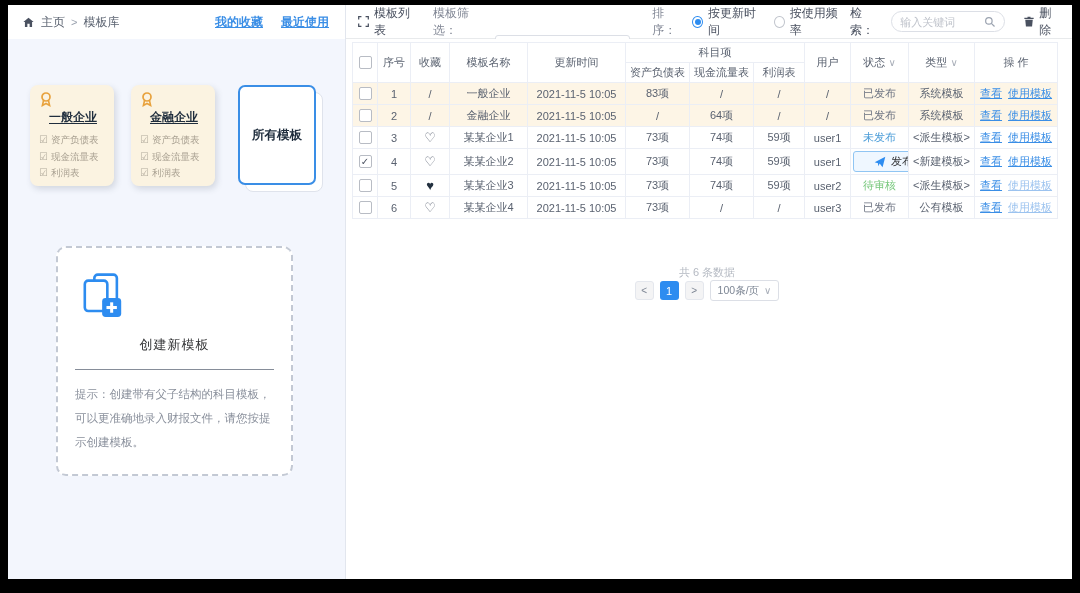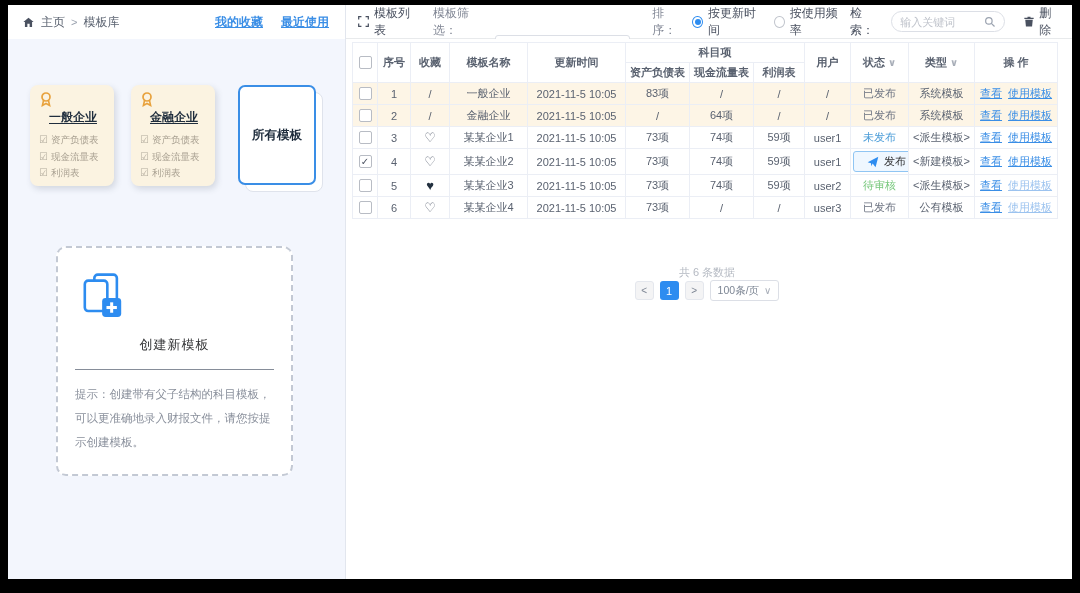--- a/index.html
+++ b/index.html
@@ -44,33 +44,33 @@
   .create-card { margin:57px 0 0 26px; width:237px; background:#fff; border:2px dashed #c3c9d4; border-radius:10px; padding:24px 17px 20px 17px; cursor:pointer; }
   .create-icon { display:block; margin:0 auto; }
   .create-title { text-align:center; font-size:13px; color:#303133; margin-top:12px; letter-spacing:1px; }
   .create-div { border:none; border-top:1px solid #868d99; margin:15px 0 12px 0; }
   .create-hint { font-size:11.5px; color:#8a909c; line-height:2.1; }
 
   
   .right-panel { flex:1; background:#fff; padding:3px 14px 0 6px; display:flex; flex-direction:column; min-width:0; }
   table { width:100%; border-collapse:collapse; table-layout:fixed; font-size:11px; color:#5a6270; }
   th, td { border:1px solid #ebeef5; text-align:center; padding:2px 2px; overflow:hidden; white-space:nowrap; }
-  thead th { font-weight:bold; color:#5a6270; height:18px; background:#fff; }
+  thead th { font-weight:normal; color:#5a6270; height:18px; background:#fff; }
   tbody td { height:22px; }
   tr.cream td { background:#fdf5e6; }
   .cb { display:inline-flex; width:13px; height:13px; border:1px solid #b8bcc4; border-radius:2px; background:#fff; align-items:center; justify-content:center; font-size:10px; color:#4a5160; cursor:pointer; vertical-align:middle; }
   .heart { font-size:13px; cursor:pointer; }
   .heart.outline { color:#6b7280; }
   .heart.filled { color:#22303f; }
   .op { color:#3a8ee6; text-decoration:underline; margin:0 3px; cursor:pointer; }
   .op.light { color:#9cc3ef; }
   .st-published { color:#6b7280; }
   .st-unpublished { color:#4a9cd8; }
   .st-pending { color:#76c77b; }
-  .pub-btn { display:inline-flex; align-items:center; gap:5px; border:1px solid #90c5f3; background:#eff7ff; border-radius:3px; padding:2px 13px; color:#303133; cursor:pointer; }
+  .pub-btn { display:inline-flex; align-items:center; gap:5px; border:1px solid #90c5f3; background:#eff7ff; border-radius:3px; padding:2px 20px; color:#303133; cursor:pointer; }
 
   
   .table-footer { display:flex; align-items:center; justify-content:space-between; margin-top:46px; padding:0 2px 0 6px;flex-direction:column; }
   .total-text { font-size:11px; color:#b4b9c2; }
   .pager { display:flex; align-items:center; gap:6px; }
   .pg-btn { width:19px; height:19px; background:#f4f4f5; border:1px solid #e4e7ed; border-radius:3px; display:flex; align-items:center; justify-content:center; font-size:10px; color:#7d8694; cursor:pointer; }
   .pg-cur { width:19px; height:19px; background:#2d8cf0; border-radius:3px; display:flex; align-items:center; justify-content:center; font-size:11px; color:#fff; cursor:pointer; }
   .pg-size { height:21px; border:1px solid #dcdfe6; border-radius:3px; display:flex; align-items:center; gap:5px; padding:0 7px; font-size:10.5px; color:#7d8694; cursor:pointer; }
   svg { display:block; }
 </style>

